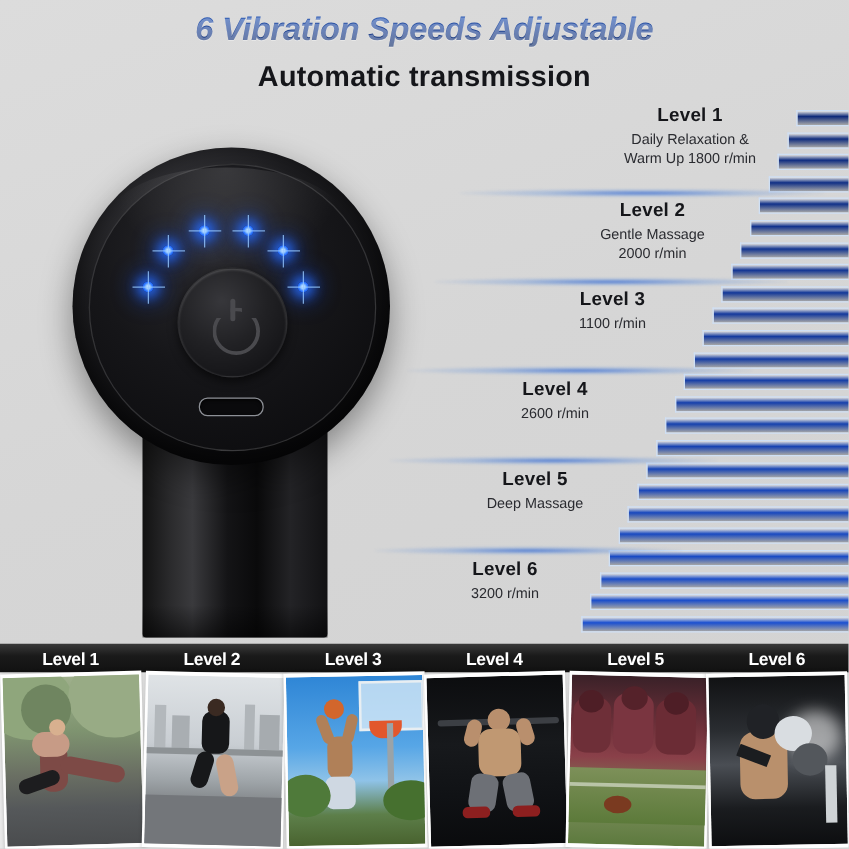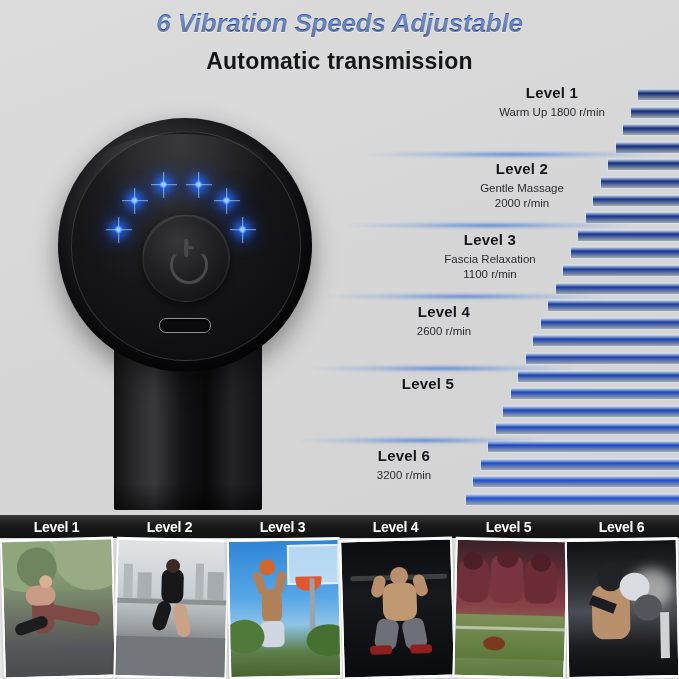--- a/index.html
+++ b/index.html
@@ -208,38 +208,39 @@
     </div>
 
   <div class="sep" style="left:368px;top:151px;width:292px;"></div>
   <div class="sep" style="left:348px;top:222px;width:282px;"></div>
   <div class="sep" style="left:326px;top:293px;width:276px;"></div>
   <div class="sep" style="left:312px;top:365px;width:262px;"></div>
   <div class="sep" style="left:300px;top:437px;width:246px;"></div>
 
   <div class="lvl" style="left:449px;top:84px;width:206px;">
     <div class="lname">Level 1</div>
+    <div class="ldesc">Daily Relaxation &amp;</div>
     <div class="ldesc">Warm Up   1800 r/min</div>
   </div>
   <div class="lvl" style="left:424px;top:160px;width:196px;">
     <div class="lname">Level 2</div>
     <div class="ldesc">Gentle Massage</div>
     <div class="ldesc">2000 r/min</div>
   </div>
   <div class="lvl" style="left:395px;top:231px;width:190px;">
     <div class="lname">Level 3</div>
-    <div class="ldesc">Fascia Relaxation</div>
     <div class="ldesc">1100 r/min</div>
   </div>
   <div class="lvl" style="left:336px;top:303px;width:216px;">
     <div class="lname">Level 4</div>
     <div class="ldesc">2600 r/min</div>
   </div>
   <div class="lvl" style="left:330px;top:375px;width:196px;">
     <div class="lname">Level 5</div>
+    <div class="ldesc">Deep Massage</div>
   </div>
   <div class="lvl" style="left:306px;top:447px;width:196px;">
     <div class="lname">Level 6</div>
     <div class="ldesc">3200 r/min</div>
   </div>
 
   <div class="labelbar" id="labelbar">
       <div class="lb" style="left: 0px; width: 113px;">Level 1</div>
       <div class="lb" style="left: 113px; width: 113px;">Level 2</div>
       <div class="lb" style="left: 226px; width: 113px;">Level 3</div>

